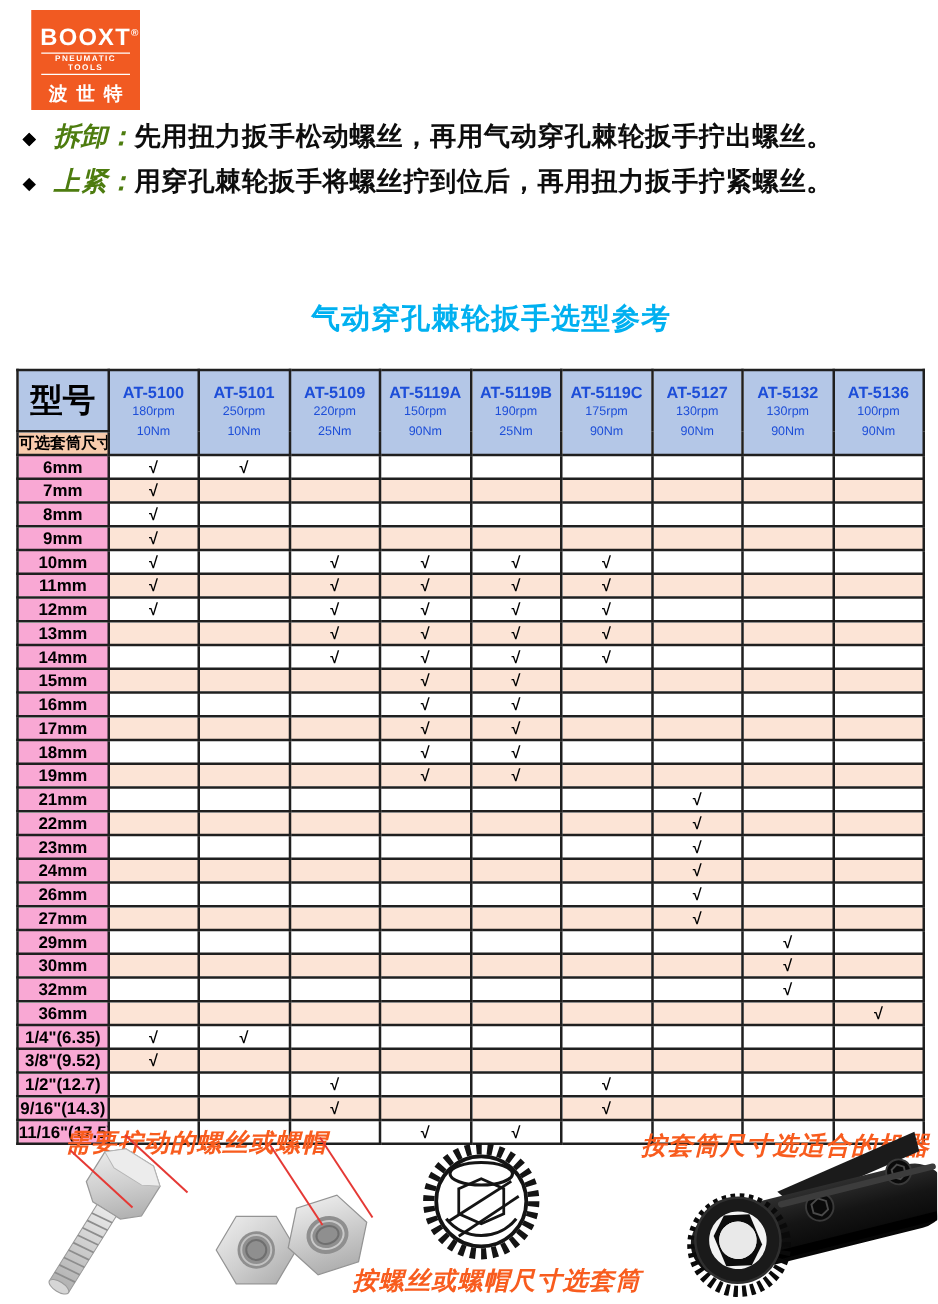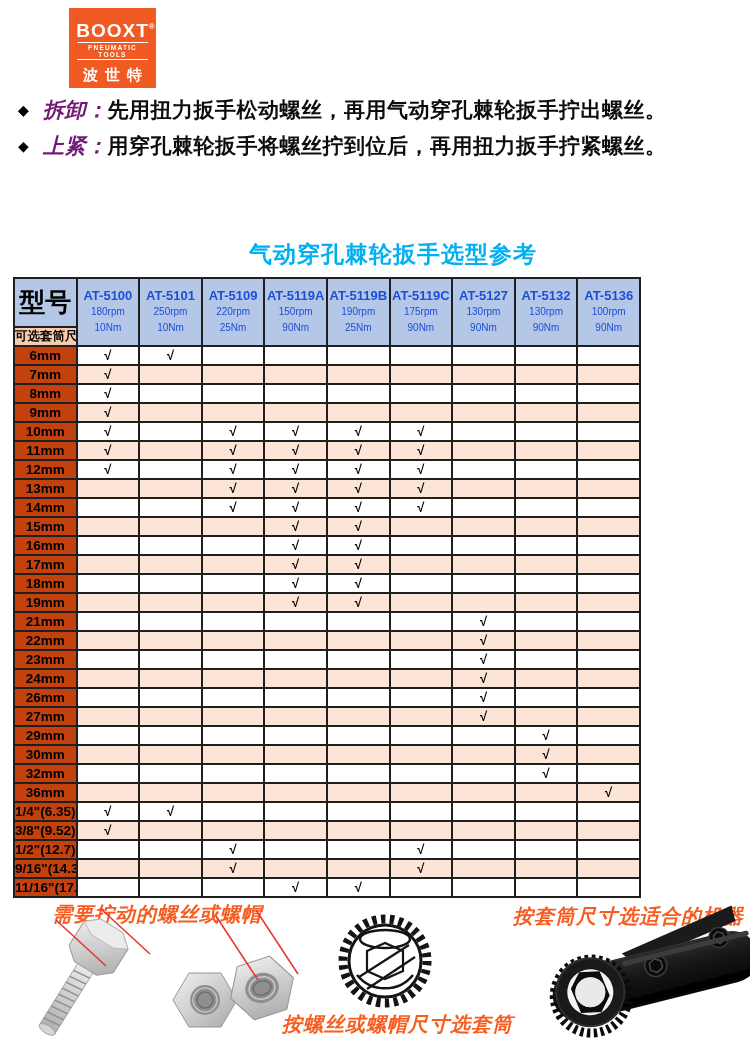--- a/index.html
+++ b/index.html
@@ -2,51 +2,51 @@
 <html><head>
 <meta charset="utf-8">
 <style>
   * { margin:0; padding:0; box-sizing:border-box; }
   html,body { background:#fff; }
   body { font-family:"Liberation Sans","DejaVu Sans",sans-serif; }
   .page { position:relative; width:750px; height:1043px; background:#fff; overflow:hidden; }
 
   
   .logo { position:absolute; left:25px; top:8px; width:87px; height:80px;
-          background:#f15a22; color:#fff; text-align:center; padding-top:14px;margin-left:44px; }
+          background:#f15a22; color:#fff; text-align:center; padding-top:14px; }
   .logo-brand { font-size:19px; font-weight:bold; letter-spacing:1px; line-height:18px; position:relative; }
   .logo-brand .reg { font-size:8px; position:absolute; top:-4px; }
   .logo-sub { font-size:6.5px; letter-spacing:1.2px; font-weight:bold;
               border-top:1px solid #fff; border-bottom:1px solid #fff;
               margin:2px 8px 0 8px; padding:1px 0; }
   .logo-cn { font-size:15px; font-weight:bold; letter-spacing:7px; margin-top:6px; text-indent:7px; }
 
   
   .bullets { position:absolute; left:18px; top:92px; width:720px; }
   .bullet { position:relative; padding-left:25px; font-size:21px; font-weight:bold;
             color:#0d0d0d; line-height:36px; letter-spacing:0.5px; }
   .bullet .diamond { position:absolute; left:0; top:0; font-size:14px; color:#000; }
-  .bullet .prefix { color:#701a75; font-style:italic; }
+  .bullet .prefix { color:#4d7c0f; font-style:italic; }
 
   
   .sec-title { position:absolute; left:0; top:239px; width:750px; text-align:center;
                color:#00b0f0; font-size:23px; font-weight:bold; letter-spacing:1px;padding-left:36px; }
 
   
-  table.sel { position:absolute; left:13px; top:277px; width:628px;
+  table.sel { position:absolute; left:13px; top:295px; width:727px;
               border-collapse:collapse; table-layout:fixed; }
   table.sel td { border:2px solid #1f1f1f; text-align:center; vertical-align:middle;
                  overflow:hidden; white-space:nowrap; }
   td.corner-model { background:#b4c7e7; font-size:26px; font-weight:bold; height:49px; color:#000; }
   td.model-cell   { background:#b4c7e7; color:#1d4ed8; padding:1px 0; }
   .model-name { font-size:13px; font-weight:bold; line-height:16px; }
   .model-spec { font-size:10px; line-height:16px; }
   td.corner-sub { background:#f8cbad; font-size:12.5px; font-weight:bold; height:19px; }
   tr.data-row { height:19px; }
-  td.size-cell { background:#c2410c; font-size:13.5px; font-weight:bold; }
+  td.size-cell { background:#f9a8d4; font-size:13.5px; font-weight:bold; }
   td.check-cell-checked, td.check-cell-empty { background:#fff; font-size:13px; font-weight:bold; }
   tr.alt td.check-cell-checked, tr.alt td.check-cell-empty { background:#fce4d6; }
 
   
   .fig-label { position:absolute; color:#f85c1e; font-style:italic; font-weight:bold;
                font-size:20px; letter-spacing:1px; white-space:nowrap; }
   #label-bolts   { left:52px;  top:901px; }
   #label-socket  { left:282px; top:1011px; }
   #label-machine { left:513px; top:903px; }
   .fig-svg { position:absolute; }

